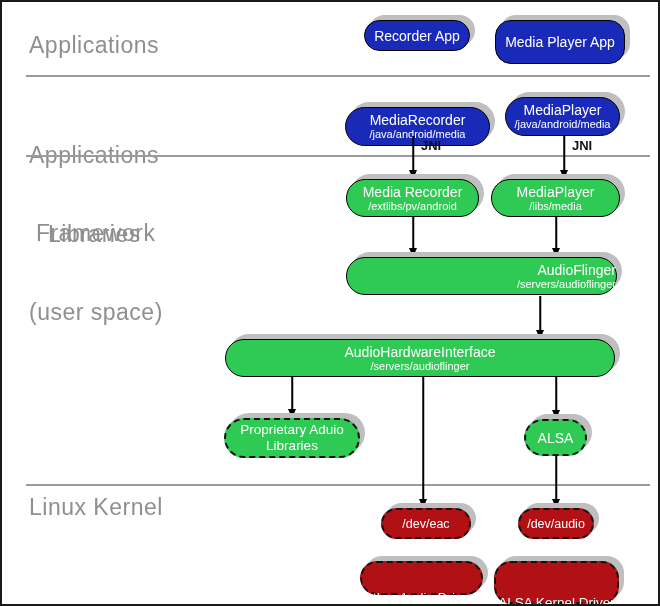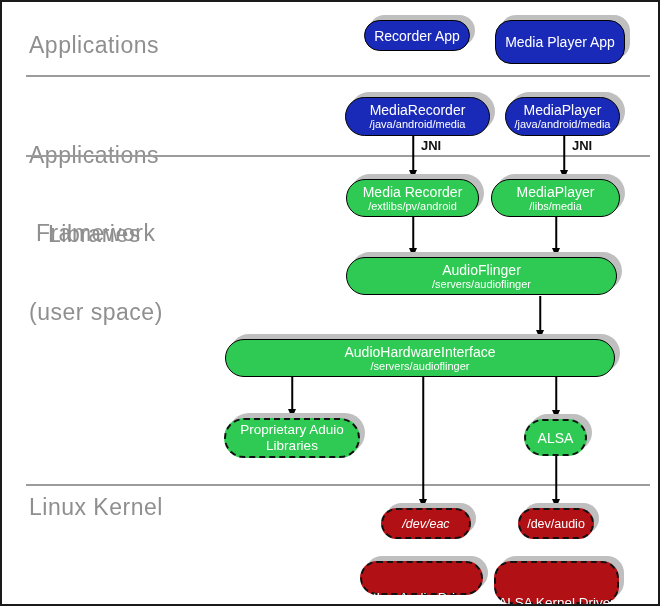--- a/index.html
+++ b/index.html
@@ -76,21 +76,21 @@
   <div class="divider" style="top:153px;"></div>
   <div class="divider" style="top:482px;"></div>
 
   <div class="node blue" style="left:362px; top:18px; width:106px; height:31px; border-radius:16px;">
     <div class="title">Recorder App</div>
   </div>
   <div class="node blue" style="left:493px; top:18px; width:130px; height:44px; border-radius:16px;">
     <div class="title">Media Player App</div>
   </div>
 
-  <div class="node blue" style="left:343px; top:95px; width:145px; height:39px; border-radius:20px;">
+  <div class="node blue" style="left:343px; top:105px; width:145px; height:39px; border-radius:20px;">
     <div class="title">MediaRecorder</div>
     <div class="path">/java/android/media</div>
   </div>
   <div class="node blue" style="left:503px; top:95px; width:115px; height:39px; border-radius:20px;">
     <div class="title">MediaPlayer</div>
     <div class="path">/java/android/media</div>
   </div>
 
   <div class="arrow" style="left:406px; top:134px; height:43px;">
     <div class="shaft"></div>
@@ -115,21 +115,21 @@
 
   <div class="arrow" style="left:406px; top:215px; height:40px;">
     <div class="shaft"></div>
       <div class="head"></div>
   </div>
   <div class="arrow" style="left:549px; top:215px; height:40px;">
     <div class="shaft"></div>
       <div class="head"></div>
   </div>
 
-  <div class="node green" style="left:344px; top:255px; width:271px; height:38px; border-radius:19px;">
+  <div class="node green" style="left:344px; top:255px; width:271px; height:38px; border-radius:19px;align-items:flex-end;">
     <div class="title">AudioFlinger</div>
     <div class="path">/servers/audioflinger</div>
   </div>
 
   <div class="arrow" style="left:533px; top:294px; height:43px;">
     <div class="shaft"></div>
       <div class="head"></div>
   </div>
 
   <div class="node green" style="left:223px; top:337px; width:390px; height:38px; border-radius:19px;">
@@ -156,21 +156,21 @@
   </div>
   <div class="node green dashed" style="left:522px; top:417px; width:63px; height:37px; border-radius:19px;">
     <div class="title">ALSA</div>
   </div>
 
   <div class="arrow" style="left:549px; top:454px; height:52px;">
     <div class="shaft"></div>
       <div class="head"></div>
   </div>
 
-  <div class="node red dashed small" style="left:379px; top:506px; width:90px; height:31px; border-radius:16px;font-style:italic;">
+  <div class="node red dashed small" style="left:379px; top:506px; width:90px; height:31px; border-radius:16px;">
     <div class="title">/dev/eac</div>
   </div>
   <div class="node red dashed small" style="left:516px; top:506px; width:76px; height:31px; border-radius:16px;">
     <div class="title">/dev/audio</div>
   </div>
 
   <div class="node red dashed bottomred" style="left:358px; top:559px; width:123px; height:34px; border-radius:17px;">
     <div class="title">Other Audio Drivers</div>
   </div>
   <div class="node red dashed bottomred" style="left:492px; top:559px; width:125px; height:43px; border-radius:17px;">

